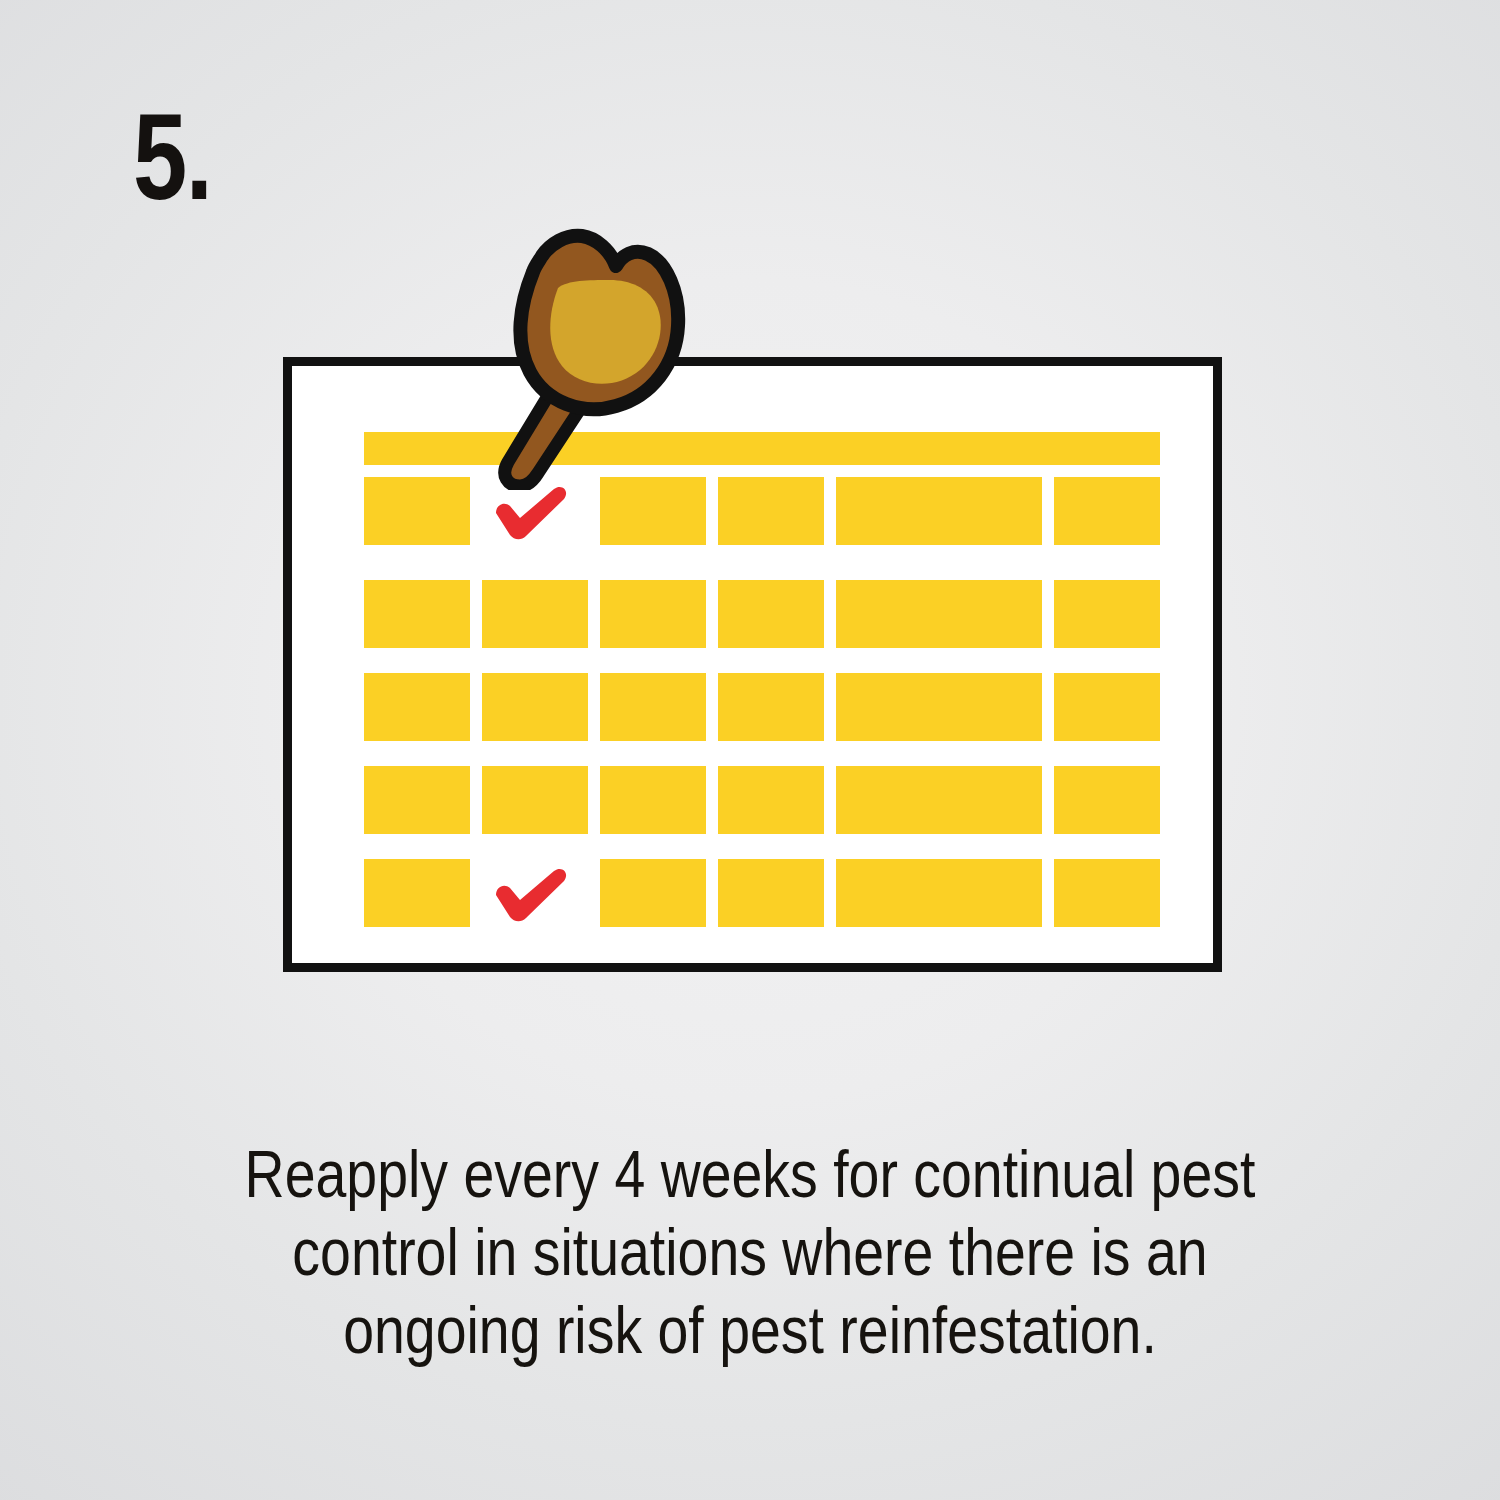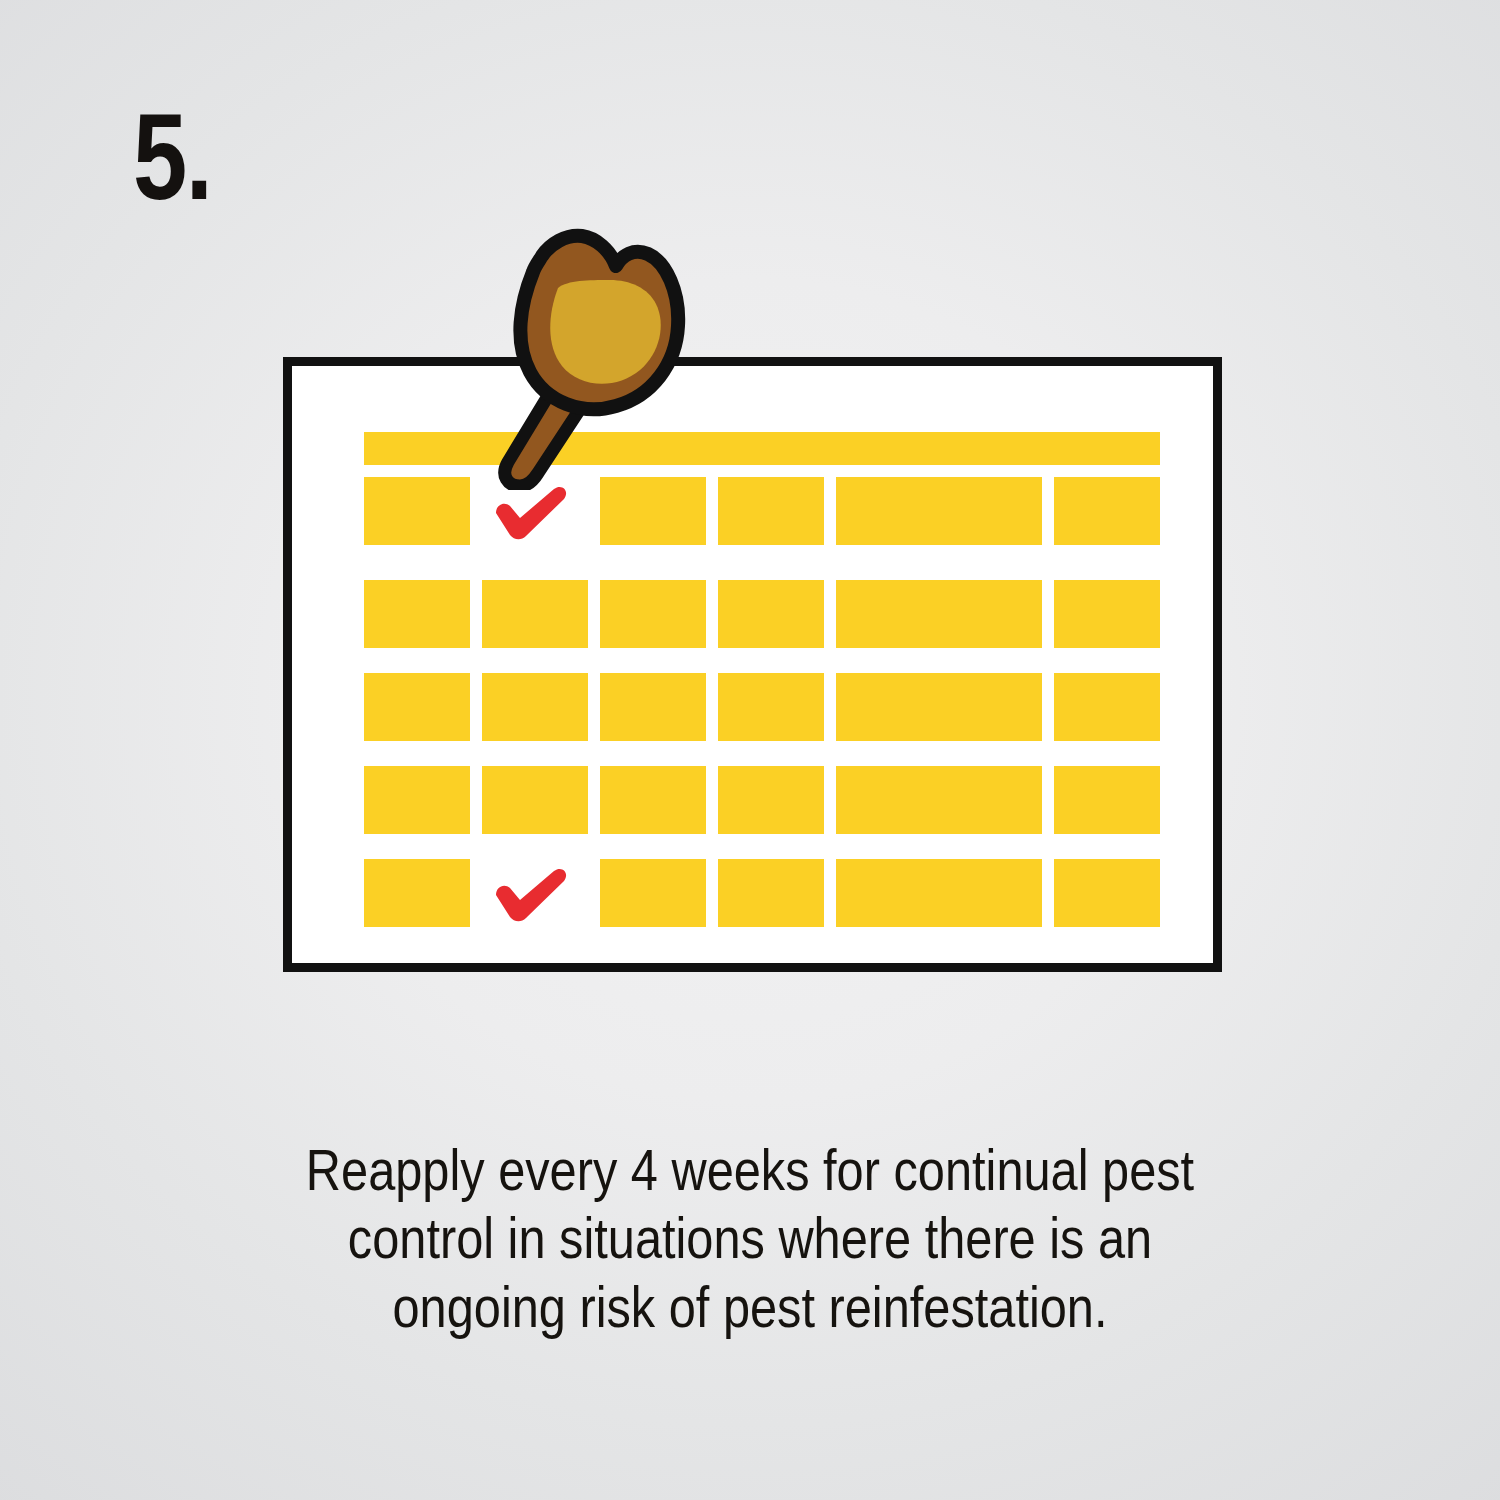--- a/index.html
+++ b/index.html
@@ -106,21 +106,21 @@
   }
 
   
   #caption {
     position: absolute;
     left: 100px;
     top: 1136px;
     width: 1300px;
     text-align: center;
     font-family: "Liberation Sans Narrow", "Liberation Sans", sans-serif;
-    font-size: 58px;
+    font-size: 66px;
     line-height: 1.18;
     color: #16130f;
     letter-spacing: 0px;
   }
   #caption .cap-line {
     display: block;
     transform: scaleX(0.84);
     white-space: pre;
   }
 </style>

